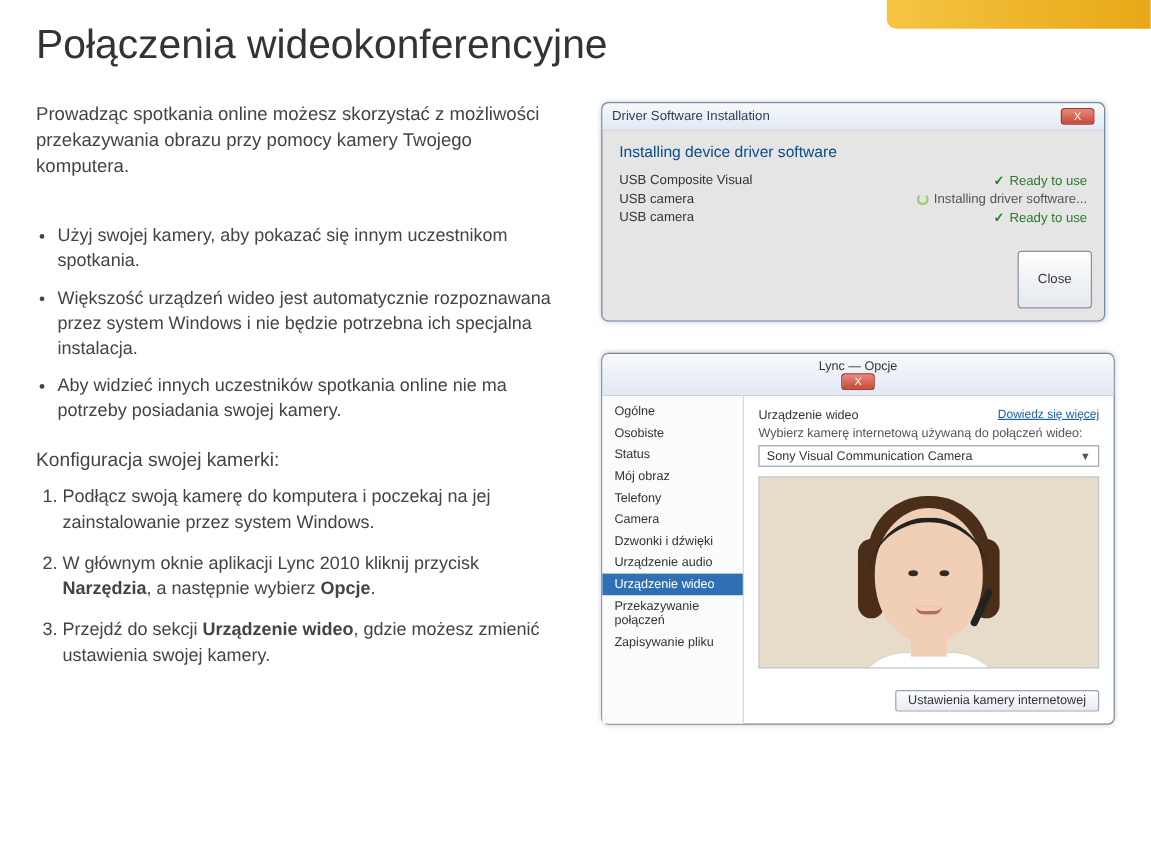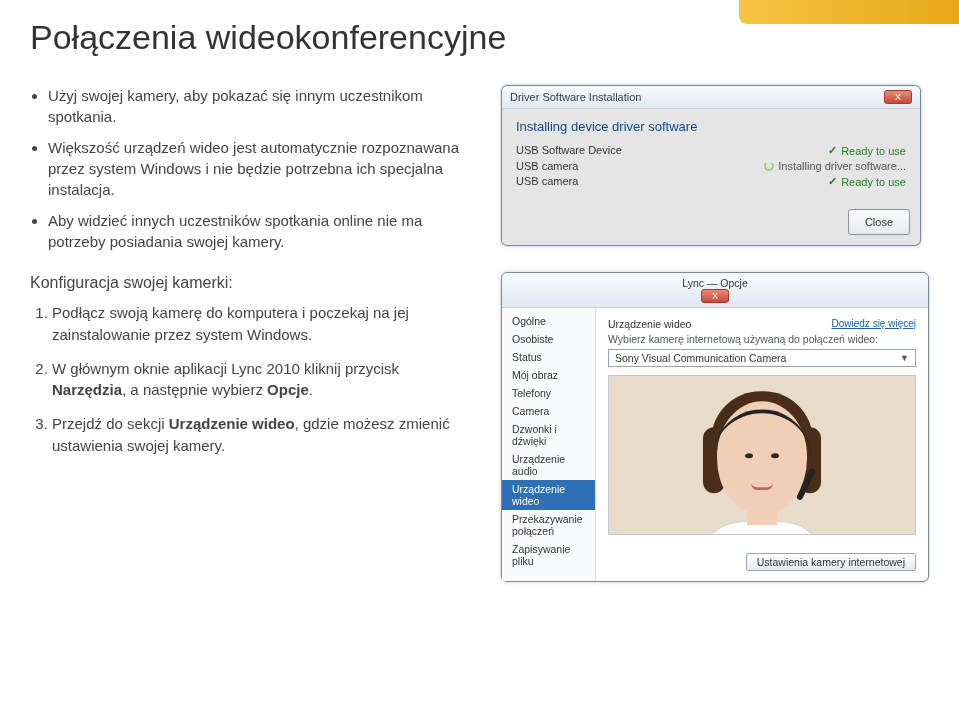--- a/index.html
+++ b/index.html
@@ -109,21 +109,21 @@
   .dev-row { display:flex; justify-content:space-between; margin-bottom:3px; color:#333;}
   .dev-row .rs { display:flex; align-items:center; gap:4px; color:#2a7a2a; }
   .spinner {
     width:10px;height:10px;border:2px solid #9bcf6f;border-top-color:transparent;border-radius:50%;
   }
   .check { color:#2a7a2a; font-weight:bold; }
   .dev-row .rs.inst { color:#555; }
   .driver-footer { text-align:right; padding: 6px 10px 10px; }
   .winbtn {
     display:inline-block;
-    padding: 6px 16px;
+    padding: 17px 16px;
     font-size: 11px;
     border: 1px solid #8892a0;
     border-radius: 3px;
     background: linear-gradient(#fdfdfd,#e5e9ee);
     color:#333;
   }
   
   .opts-win {
     border: 1px solid #7a8a9a;
     border-radius: 6px;
@@ -137,21 +137,21 @@
     background: linear-gradient(#f7f9fc, #e2e9f2);
     border-bottom: 1px solid #c8d2de;
     padding: 4px 8px;
     display: flex;
     justify-content: space-between;
     align-items:center;
     border-top-left-radius:6px;border-top-right-radius:6px;flex-direction:column;
   }
   .opts-body { display:flex; }
   .opts-nav {
-    width: 94px;
+    width: 118px;
     border-right: 1px solid #d5dae0;
     background:#fafbfc;
     padding: 4px 0;
   }
   .opts-nav .item {
     padding: 3px 10px;
     color:#333;
   }
   .opts-nav .item.sel {
     background:#2f6fb3;
@@ -246,20 +246,21 @@
 </head>
 <body>
 
 <div class="header-accent"></div>
 
 <div class="page">
   <h1 class="title">Połączenia wideokonferencyjne</h1>
 
   <div class="columns">
     <div class="left-col">
+      <p class="intro">Prowadząc spotkania online możesz skorzystać z możliwości przekazywania obrazu przy pomocy kamery Twojego komputera.</p>
 
       <ul class="bullets">
         <li>Użyj swojej kamery, aby pokazać się innym uczestnikom spotkania.</li>
         <li>Większość urządzeń wideo jest automatycznie rozpoznawana przez system Windows i nie będzie potrzebna ich specjalna instalacja.</li>
         <li>Aby widzieć innych uczestników spotkania online nie ma potrzeby posiadania swojej kamery.</li>
       </ul>
 
       <p class="subhead">Konfiguracja swojej kamerki:</p>
 
       <ol class="numbered">
@@ -276,21 +277,21 @@
     <div class="right-col">
 
       <div class="driver-win">
         <div class="driver-title">
           <span class="t">Driver Software Installation</span>
           <span class="win-x">X</span>
         </div>
         <div class="driver-body">
           <div class="hdr">Installing device driver software</div>
           <div class="dev-row">
-            <span>USB Software Device</span>
+            <span>USB Composite Visual</span>
             <span class="rs">
                 <span class="check">✓</span>
                 <span>Ready to use</span>
               </span>
           </div>
           <div class="dev-row">
             <span>USB camera</span>
             <span class="rs inst">
                 <span class="spinner"></span>
                 <span>Installing driver software...</span>

